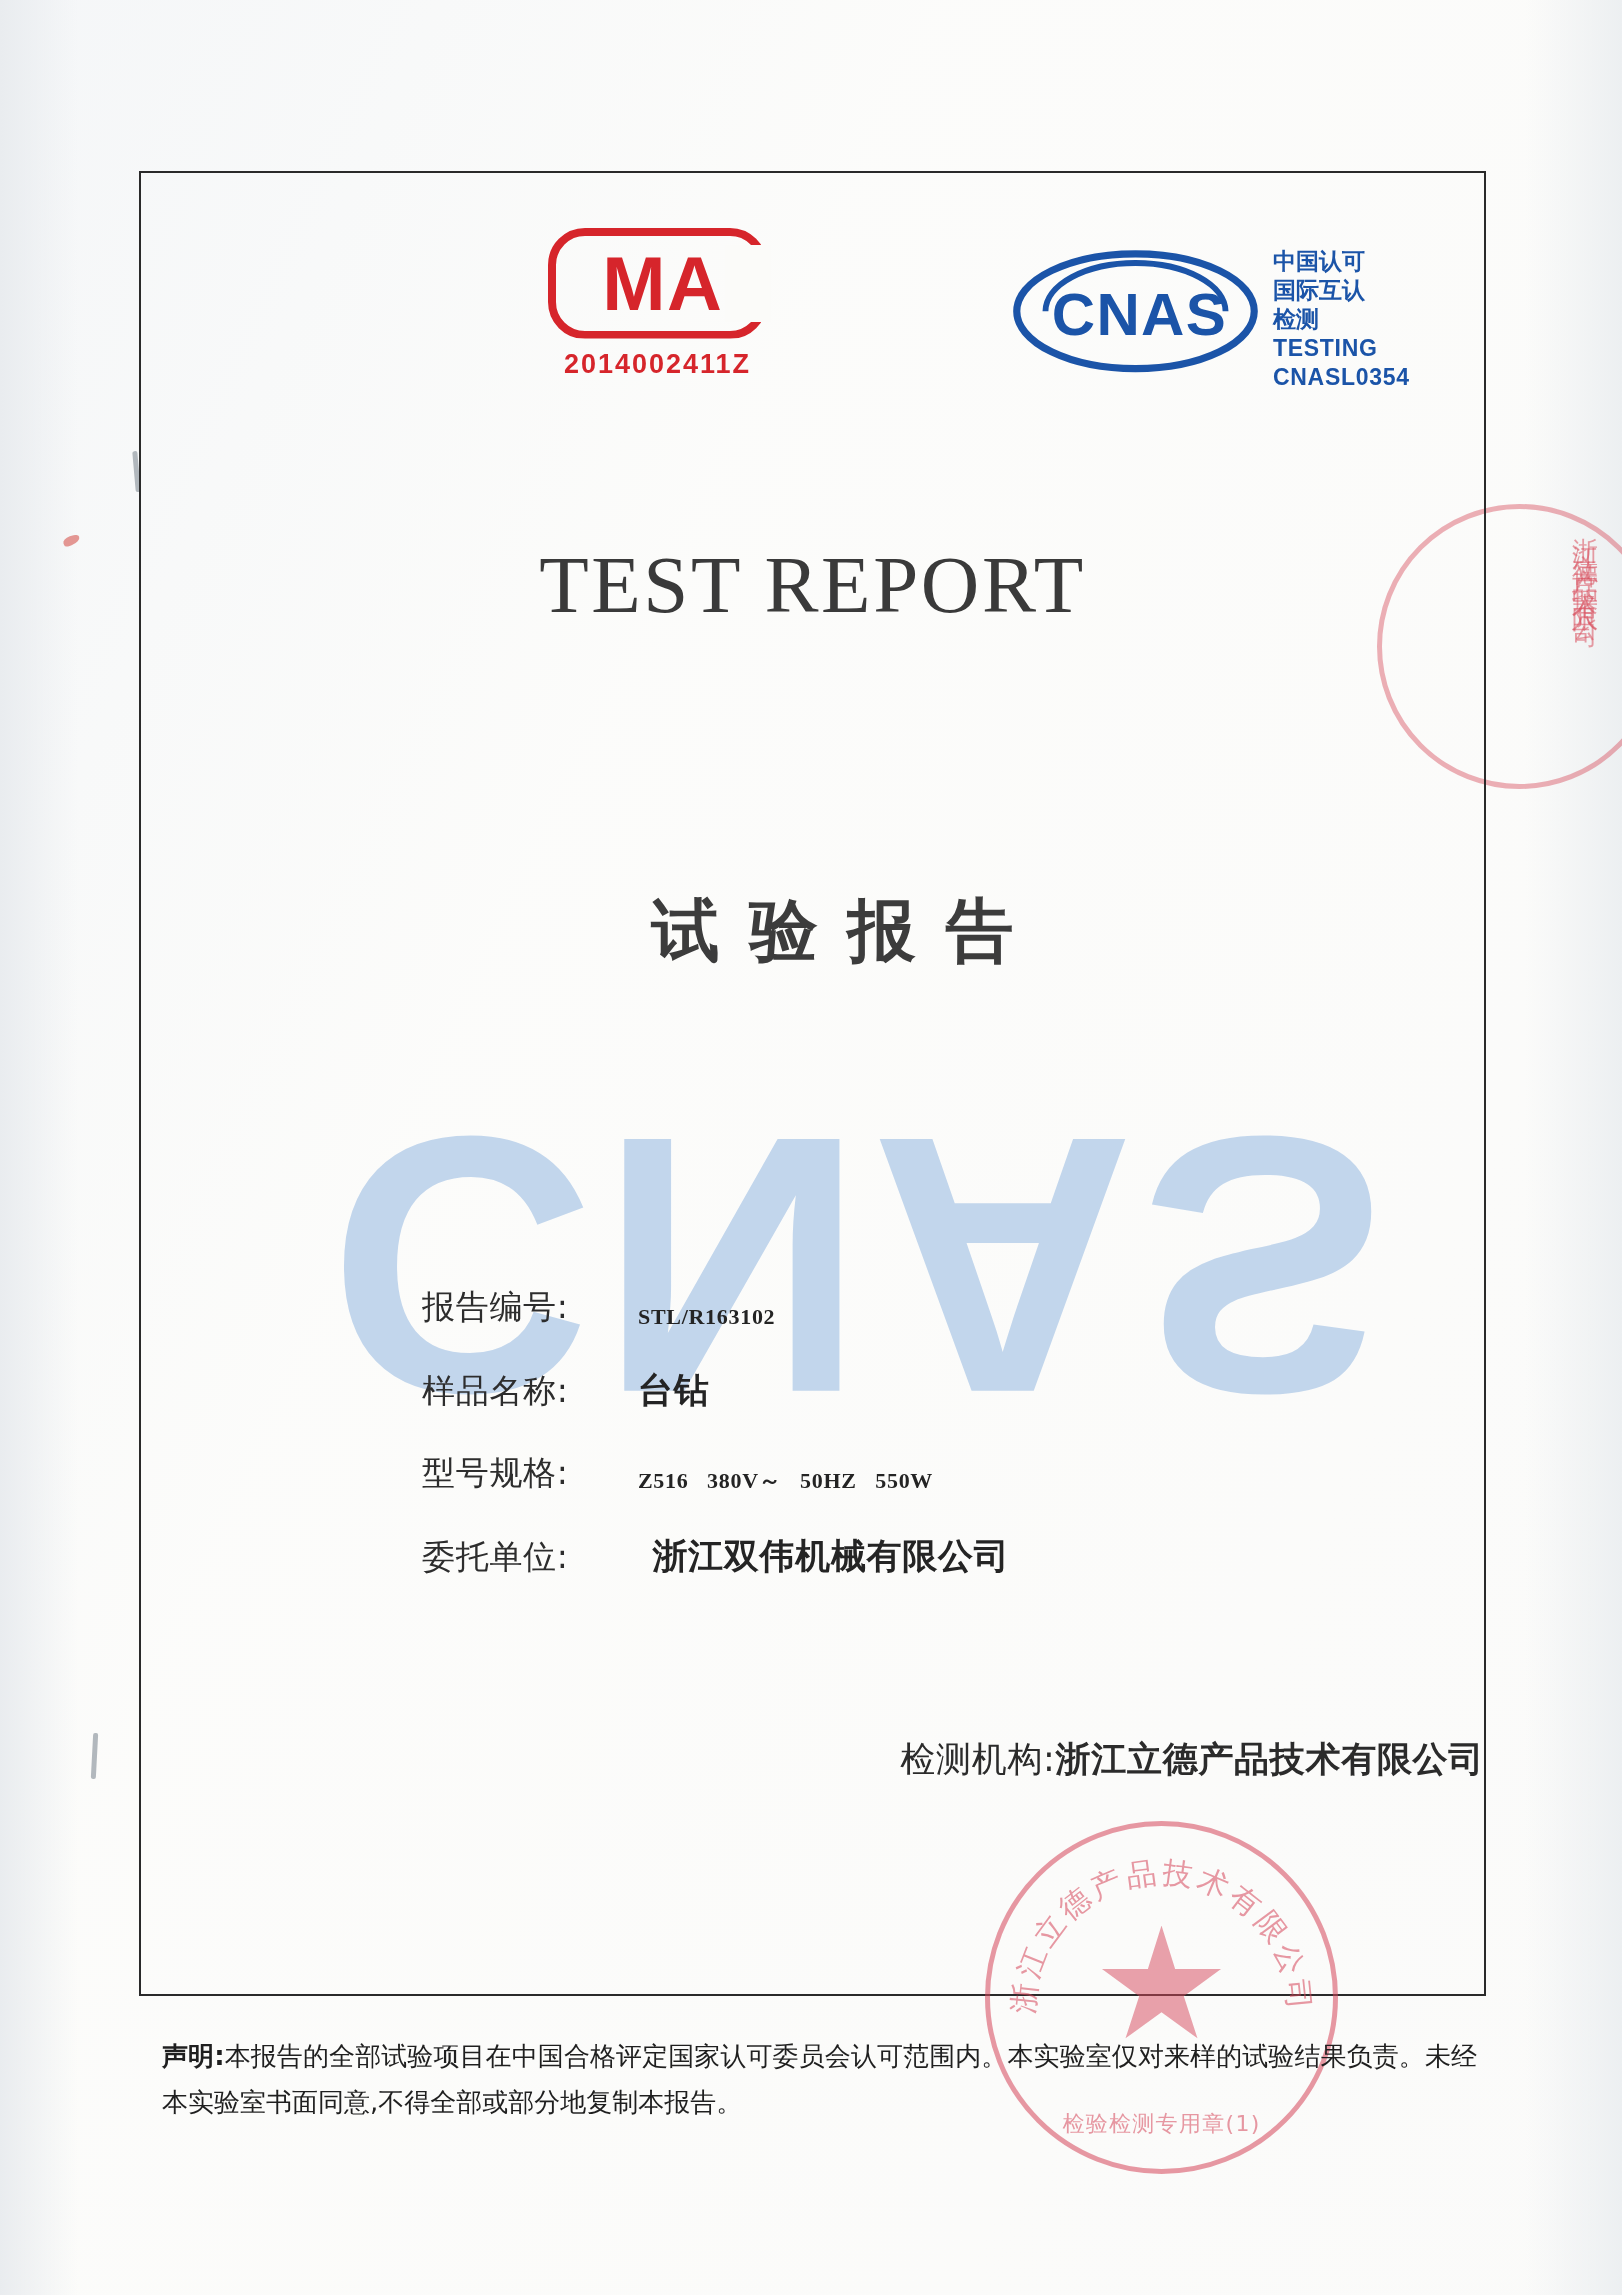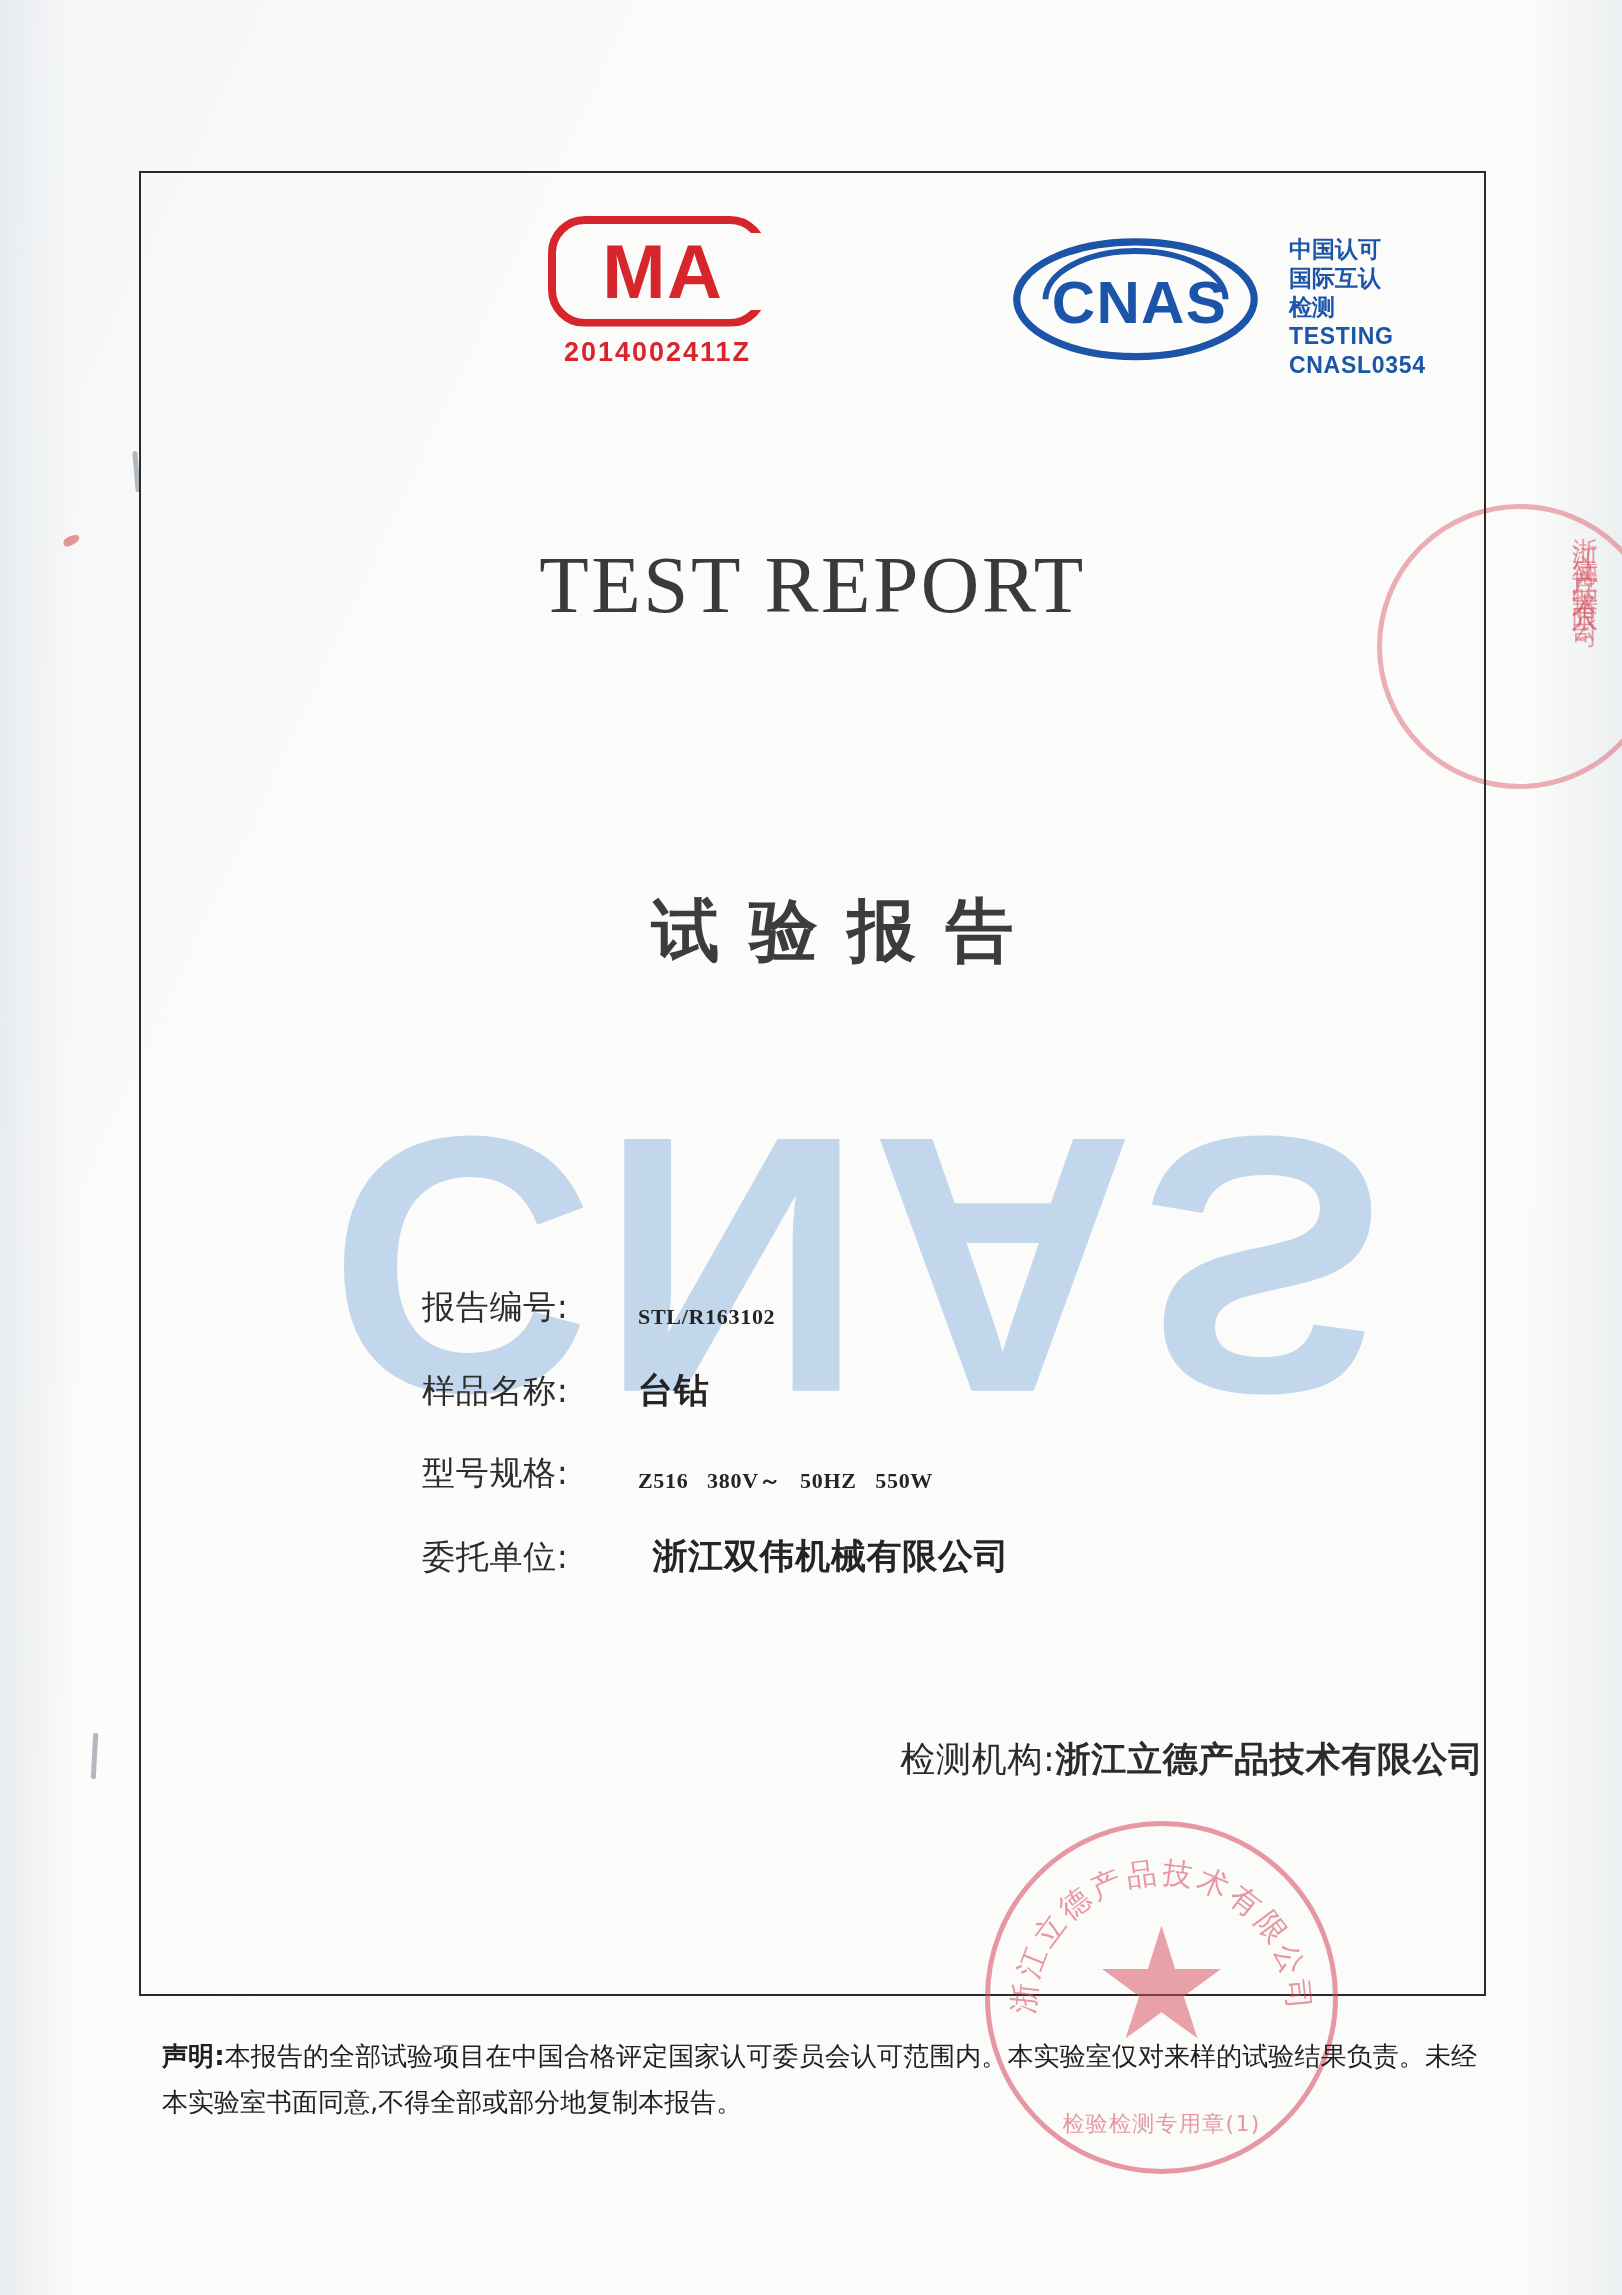--- a/index.html
+++ b/index.html
@@ -71,21 +71,21 @@
     width: 1347px;
     height: 1825px;
     border: 2px solid #2a2a2a;
     box-sizing: border-box;
   }
 
   
   .logos {
     position: absolute;
     left: 262px;
-    top: 36px;
+    top: 48px;
     width: 981px;
     height: 203px;
     text-decoration: underline;
   }
   .cma-logo {
     position: absolute;
     left: 137px;
     top: 6.5px;
     width: 235px;
     text-align: center;
@@ -155,21 +155,21 @@
   .cnas-text {
     position: absolute;
     left: 870px;
     top: 26px;
     font-family: "Liberation Sans", sans-serif;
     color: #1b54a8;
     font-weight: bold;
     line-height: 1.26;
     font-size: 23px;
   }
-  .cnas-text .ln { white-space: nowrap; margin-left: 16px; }
+  .cnas-text .ln { white-space: nowrap; }
   .cnas-text .lat { letter-spacing: 0.7px; }
 
   
   .title-en {
     position: absolute;
     left: 0; right: 0;
     top: 366px;
     text-align: center;
     font-family: "Liberation Serif", serif;
     font-size: 81px;

